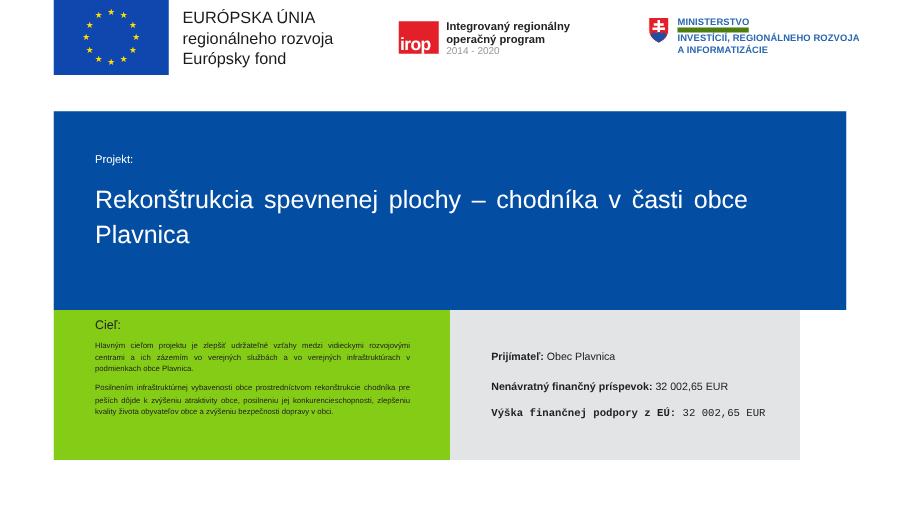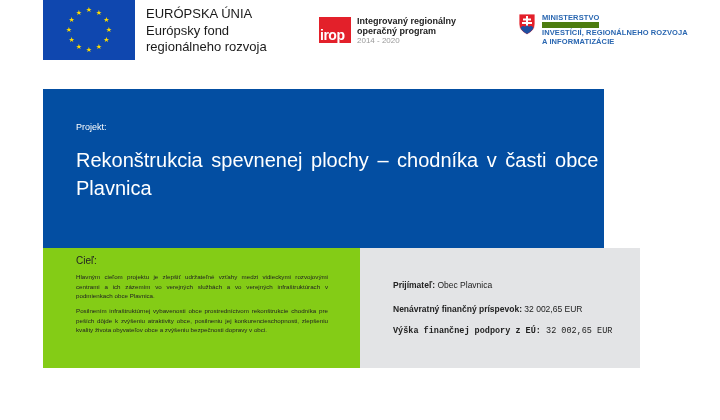--- a/index.html
+++ b/index.html
@@ -14,24 +14,24 @@
     .eu-flag svg { display: block; }
     .eu-text { left: 146px; top: 6px; font-size: 13px; line-height: 16.5px; color: #1a1a1a; }
 
     .irop-logo { left: 319px; top: 17px; width: 32px; height: 26px; background: #e3202a; }
     .irop-logo span { position: absolute; left: 1px; bottom: 1px; color: #fff; font-weight: bold; font-size: 14px; letter-spacing: -0.5px; line-height: 14px; }
     .irop-text { left: 357px; top: 16px; font-size: 9px; line-height: 10px; color: #222; font-weight: bold; }
     .irop-text .years { font-weight: normal; color: #999; font-size: 8px; }
 
     .sk-emblem { left: 518px; top: 13px; width: 18px; height: 22px; }
     .min-text { left: 542px; top: 13px; font-size: 7.5px; line-height: 9px; color: #2a67b1; font-weight: bold; letter-spacing: 0.1px; }
-    .min-text .first { border-bottom: 6px solid #4d7c0f; display: inline-block; padding-bottom: 0; }
+    .min-text .first { border-bottom: 4px solid #4d7c0f; display: inline-block; padding-bottom: 0; }
 
     
-    .blue-panel { left: 43px; top: 89px; width: 561px; height: 159px; background: #034ea2; color: #fff; }
+    .blue-panel { left: 43px; top: 89px; width: 634px; height: 159px; background: #034ea2; color: #fff; }
     .proj-label { position: absolute; left: 33px; top: 33px; font-size: 9px; }
     .proj-title { position: absolute; left: 33px; top: 57px; font-size: 20px; line-height: 28px; width: 560px; word-spacing: 3px; }
 
     
     .goal-panel { left: 43px; top: 248px; width: 317px; height: 120px; background: #84cc16; color: #222; }
     .goal-title { position: absolute; left: 33px; top: 7px; font-size: 10px; }
     .goal-p { position: absolute; left: 33px; width: 252px; font-size: 6.2px; line-height: 9.5px; text-align: justify; }
     .goal-p1 { top: 24px; }
     .goal-p2 { top: 58px; }
 
@@ -58,22 +58,22 @@
       <text x="36" y="49.3" font-size="7" text-anchor="middle">★</text>
       <text x="28.7" y="42" font-size="7" text-anchor="middle">★</text>
       <text x="26" y="32" font-size="7" text-anchor="middle">★</text>
       <text x="28.7" y="22" font-size="7" text-anchor="middle">★</text>
       <text x="36" y="14.7" font-size="7" text-anchor="middle">★</text>
     </g>
   </svg>
 </div>
 <div class="abs eu-text">
   <div>EURÓPSKA ÚNIA</div>
+  <div>regionálneho rozvoja</div>
   <div>Európsky fond</div>
-  <div>regionálneho rozvoja</div>
 </div>
 
 <div class="abs irop-logo">
   <span>irop</span>
 </div>
 <div class="abs irop-text">
   <div>Integrovaný regionálny</div>
   <div>operačný program</div>
   <div class="years">2014 - 2020</div>
 </div>

